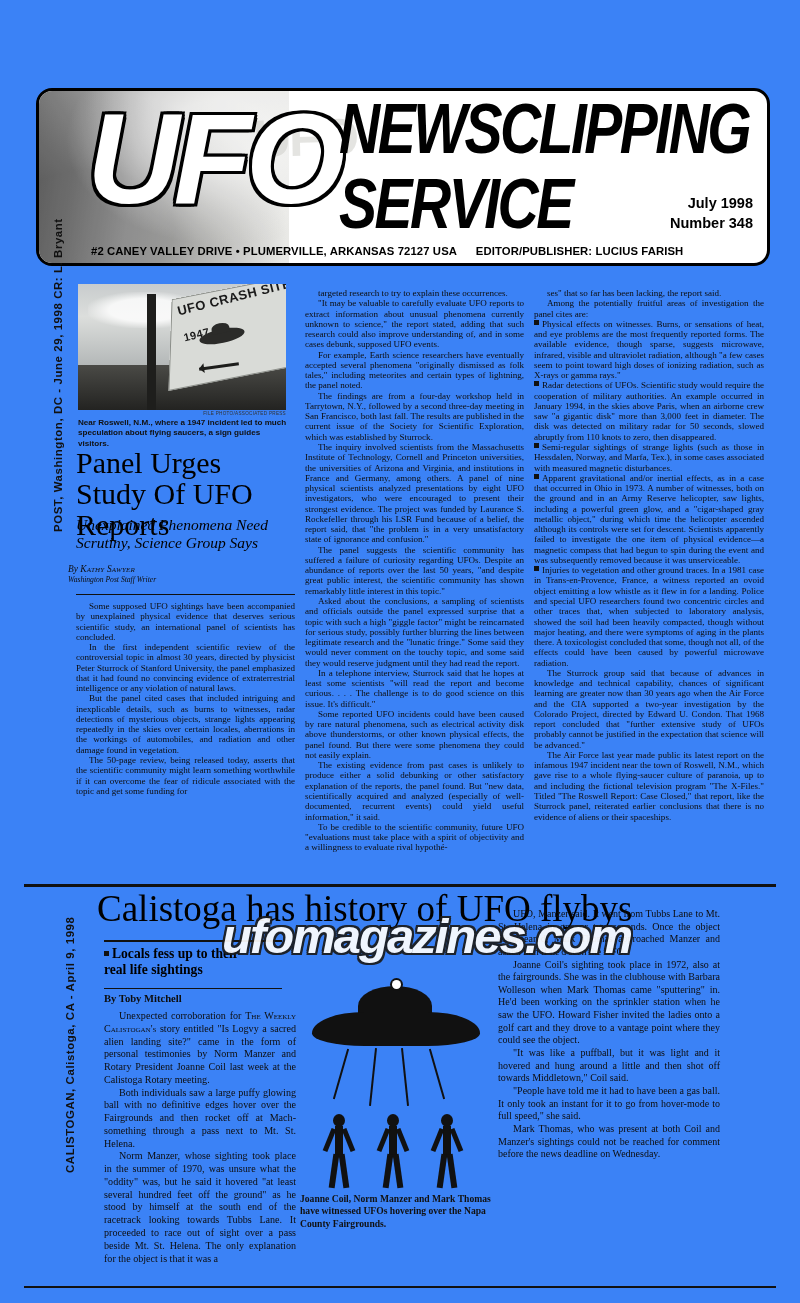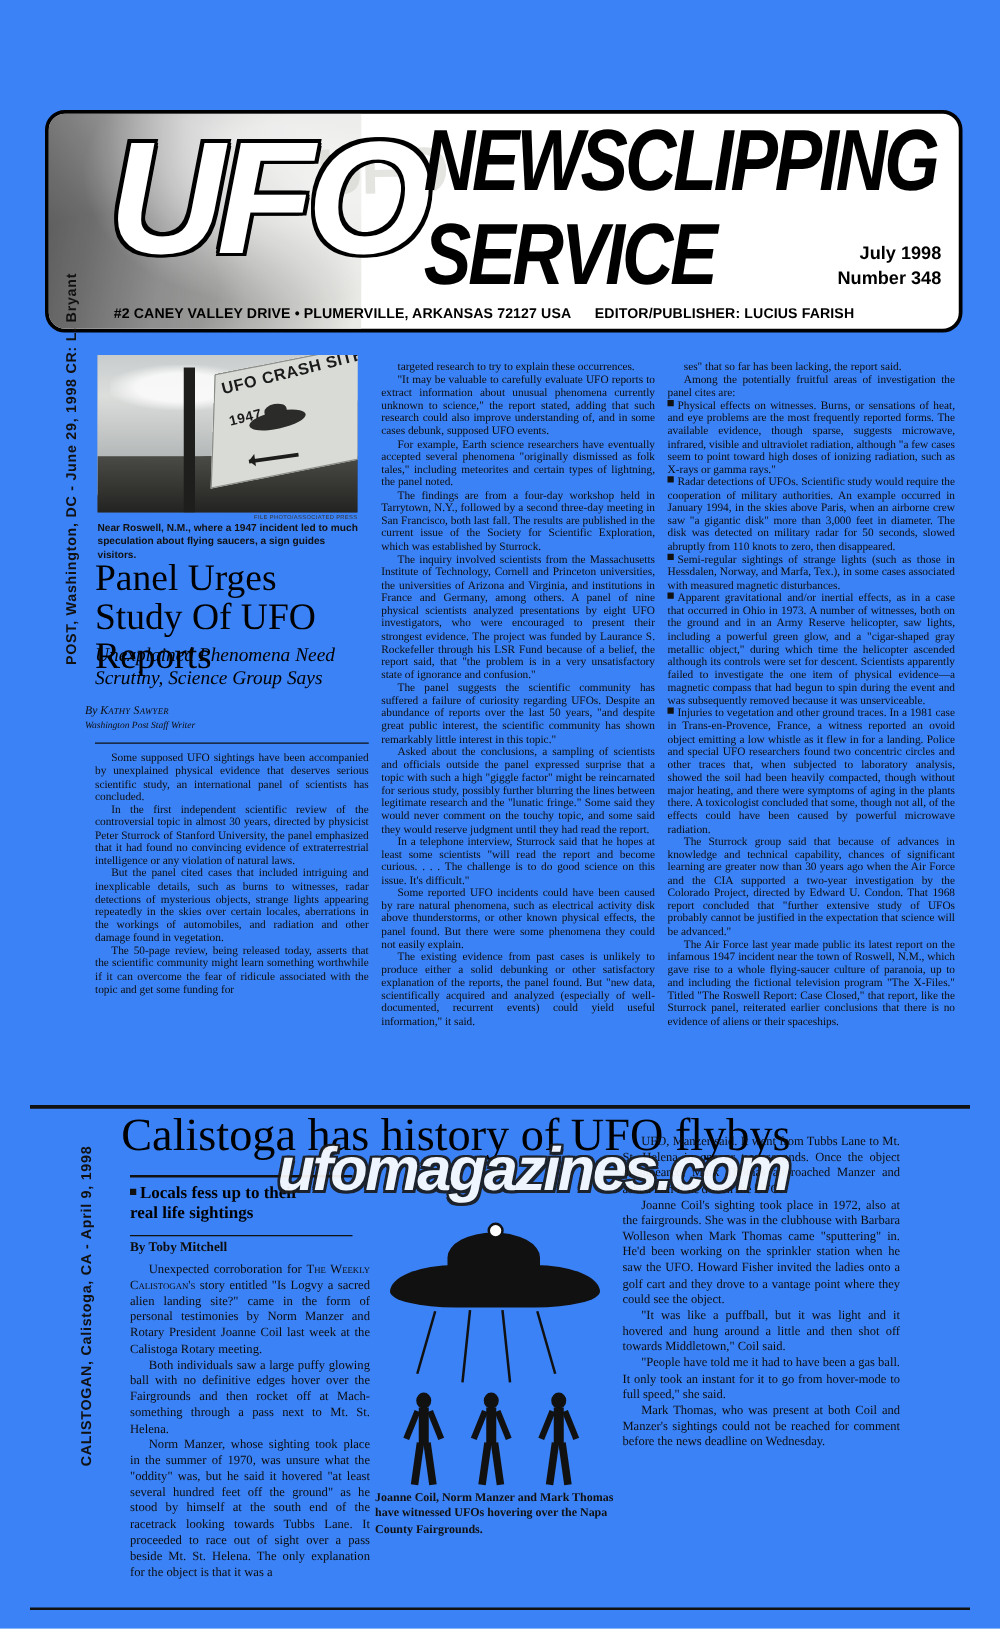--- a/index.html
+++ b/index.html
@@ -260,20 +260,21 @@
       <p>targeted research to try to explain these occurrences.</p>
       <p>"It may be valuable to carefully evaluate UFO reports to extract information about unusual phenomena currently unknown to science," the report stated, adding that such research could also improve understanding of, and in some cases debunk, supposed UFO events.</p>
       <p>For example, Earth science researchers have eventually accepted several phenomena "originally dismissed as folk tales," including meteorites and certain types of lightning, the panel noted.</p>
       <p>The findings are from a four-day workshop held in Tarrytown, N.Y., followed by a second three-day meeting in San Francisco, both last fall. The results are published in the current issue of the Society for Scientific Exploration, which was established by Sturrock.</p>
       <p>The inquiry involved scientists from the Massachusetts Institute of Technology, Cornell and Princeton universities, the universities of Arizona and Virginia, and institutions in France and Germany, among others. A panel of nine physical scientists analyzed presentations by eight UFO investigators, who were encouraged to present their strongest evidence. The project was funded by Laurance S. Rockefeller through his LSR Fund because of a belief, the report said, that "the problem is in a very unsatisfactory state of ignorance and confusion."</p>
       <p>The panel suggests the scientific community has suffered a failure of curiosity regarding UFOs. Despite an abundance of reports over the last 50 years, "and despite great public interest, the scientific community has shown remarkably little interest in this topic."</p>
       <p>Asked about the conclusions, a sampling of scientists and officials outside the panel expressed surprise that a topic with such a high "giggle factor" might be reincarnated for serious study, possibly further blurring the lines between legitimate research and the "lunatic fringe." Some said they would never comment on the touchy topic, and some said they would reserve judgment until they had read the report.</p>
       <p>In a telephone interview, Sturrock said that he hopes at least some scientists "will read the report and become curious. . . . The challenge is to do good science on this issue. It's difficult."</p>
       <p>Some reported UFO incidents could have been caused by rare natural phenomena, such as electrical activity disk above thunderstorms, or other known physical effects, the panel found. But there were some phenomena they could not easily explain.</p>
       <p>The existing evidence from past cases is unlikely to produce either a solid debunking or other satisfactory explanation of the reports, the panel found. But "new data, scientifically acquired and analyzed (especially of well-documented, recurrent events) could yield useful information," it said.</p>
+      <p>To be credible to the scientific community, future UFO "evaluations must take place with a spirit of objectivity and a willingness to evaluate rival hypothé-</p>
     </div>
   <div class="col c3" id="a1c3">
       <p>ses" that so far has been lacking, the report said.</p>
       <p>Among the potentially fruitful areas of investigation the panel cites are:</p>
       <p class="noind"><span class="bullet"></span>Physical effects on witnesses. Burns, or sensations of heat, and eye problems are the most frequently reported forms. The available evidence, though sparse, suggests microwave, infrared, visible and ultraviolet radiation, although "a few cases seem to point toward high doses of ionizing radiation, such as X-rays or gamma rays."</p>
       <p class="noind"><span class="bullet"></span>Radar detections of UFOs. Scientific study would require the cooperation of military authorities. An example occurred in January 1994, in the skies above Paris, when an airborne crew saw "a gigantic disk" more than 3,000 feet in diameter. The disk was detected on military radar for 50 seconds, slowed abruptly from 110 knots to zero, then disappeared.</p>
       <p class="noind"><span class="bullet"></span>Semi-regular sightings of strange lights (such as those in Hessdalen, Norway, and Marfa, Tex.), in some cases associated with measured magnetic disturbances.</p>
       <p class="noind"><span class="bullet"></span>Apparent gravitational and/or inertial effects, as in a case that occurred in Ohio in 1973. A number of witnesses, both on the ground and in an Army Reserve helicopter, saw lights, including a powerful green glow, and a "cigar-shaped gray metallic object," during which time the helicopter ascended although its controls were set for descent. Scientists apparently failed to investigate the one item of physical evidence—a magnetic compass that had begun to spin during the event and was subsequently removed because it was unserviceable.</p>
       <p class="noind"><span class="bullet"></span>Injuries to vegetation and other ground traces. In a 1981 case in Trans-en-Provence, France, a witness reported an ovoid object emitting a low whistle as it flew in for a landing. Police and special UFO researchers found two concentric circles and other traces that, when subjected to laboratory analysis, showed the soil had been heavily compacted, though without major heating, and there were symptoms of aging in the plants there. A toxicologist concluded that some, though not all, of the effects could have been caused by powerful microwave radiation.</p>
       <p>The Sturrock group said that because of advances in knowledge and technical capability, chances of significant learning are greater now than 30 years ago when the Air Force and the CIA supported a two-year investigation by the Colorado Project, directed by Edward U. Condon. That 1968 report concluded that "further extensive study of UFOs probably cannot be justified in the expectation that science will be advanced."</p>

